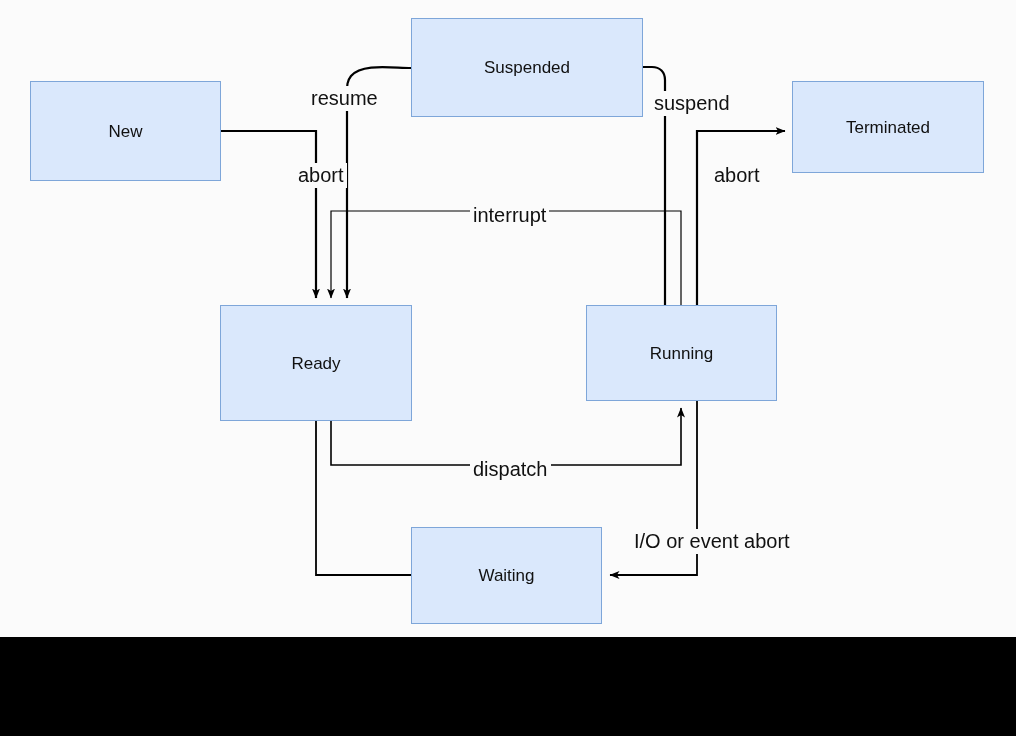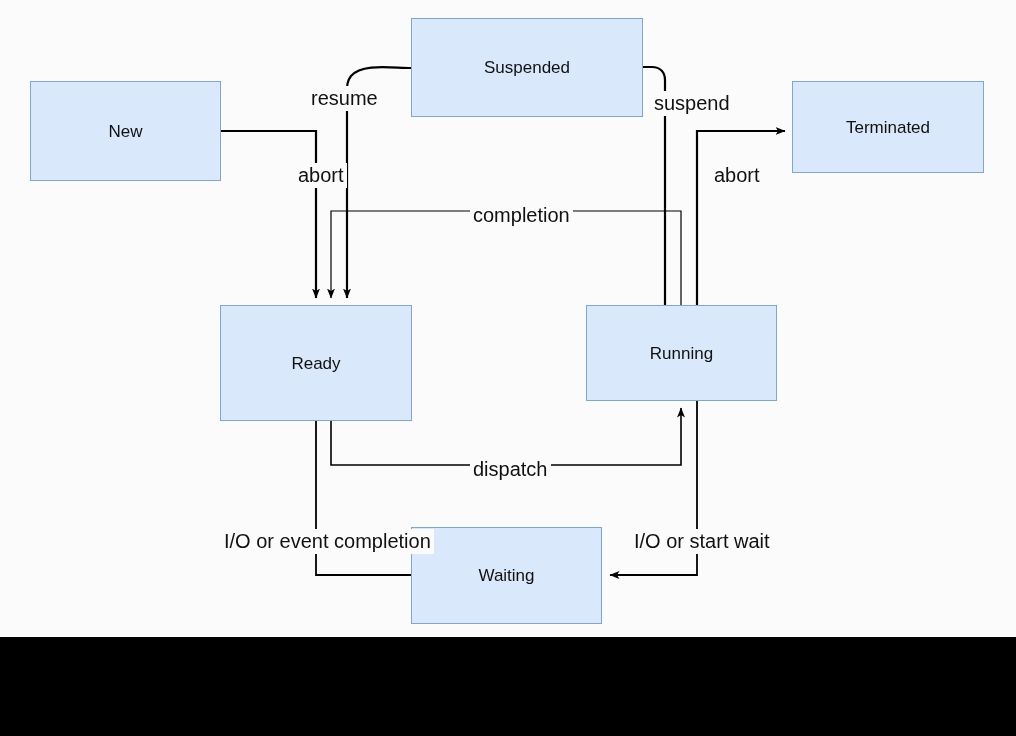--- a/index.html
+++ b/index.html
@@ -141,25 +141,24 @@
     </div>
 
     <div class="edge-label" style="left:295px; top:163px;">abort</div>
 
     <div class="edge-label" style="left:308px; top:86px;">resume</div>
 
     <div class="edge-label" style="left:631px; top:91px;margin-left:20px;">suspend</div>
 
     <div class="edge-label" style="left:675px; top:163px;margin-left:36px;">abort</div>
 
-    <div class="edge-label" style="left:470px; top:203px;">completion</div>
+    <div class="edge-label" style="left:470px; top:203px;">interrupt</div>
 
     <div class="edge-label" style="left:470px; top:457px;text-align:right;">dispatch</div>
 
-    <div class="edge-label" style="left:631px; top:529px;">I/O or start wait</div>
+    <div class="edge-label" style="left:631px; top:529px;">I/O or event abort</div>
 
-    <div class="edge-label" style="left:221px; top:529px;">I/O or event completion</div>
 
   </div>
 
   <div id="bottom-bar"></div>
 
 </div>
 
 </body></html>

